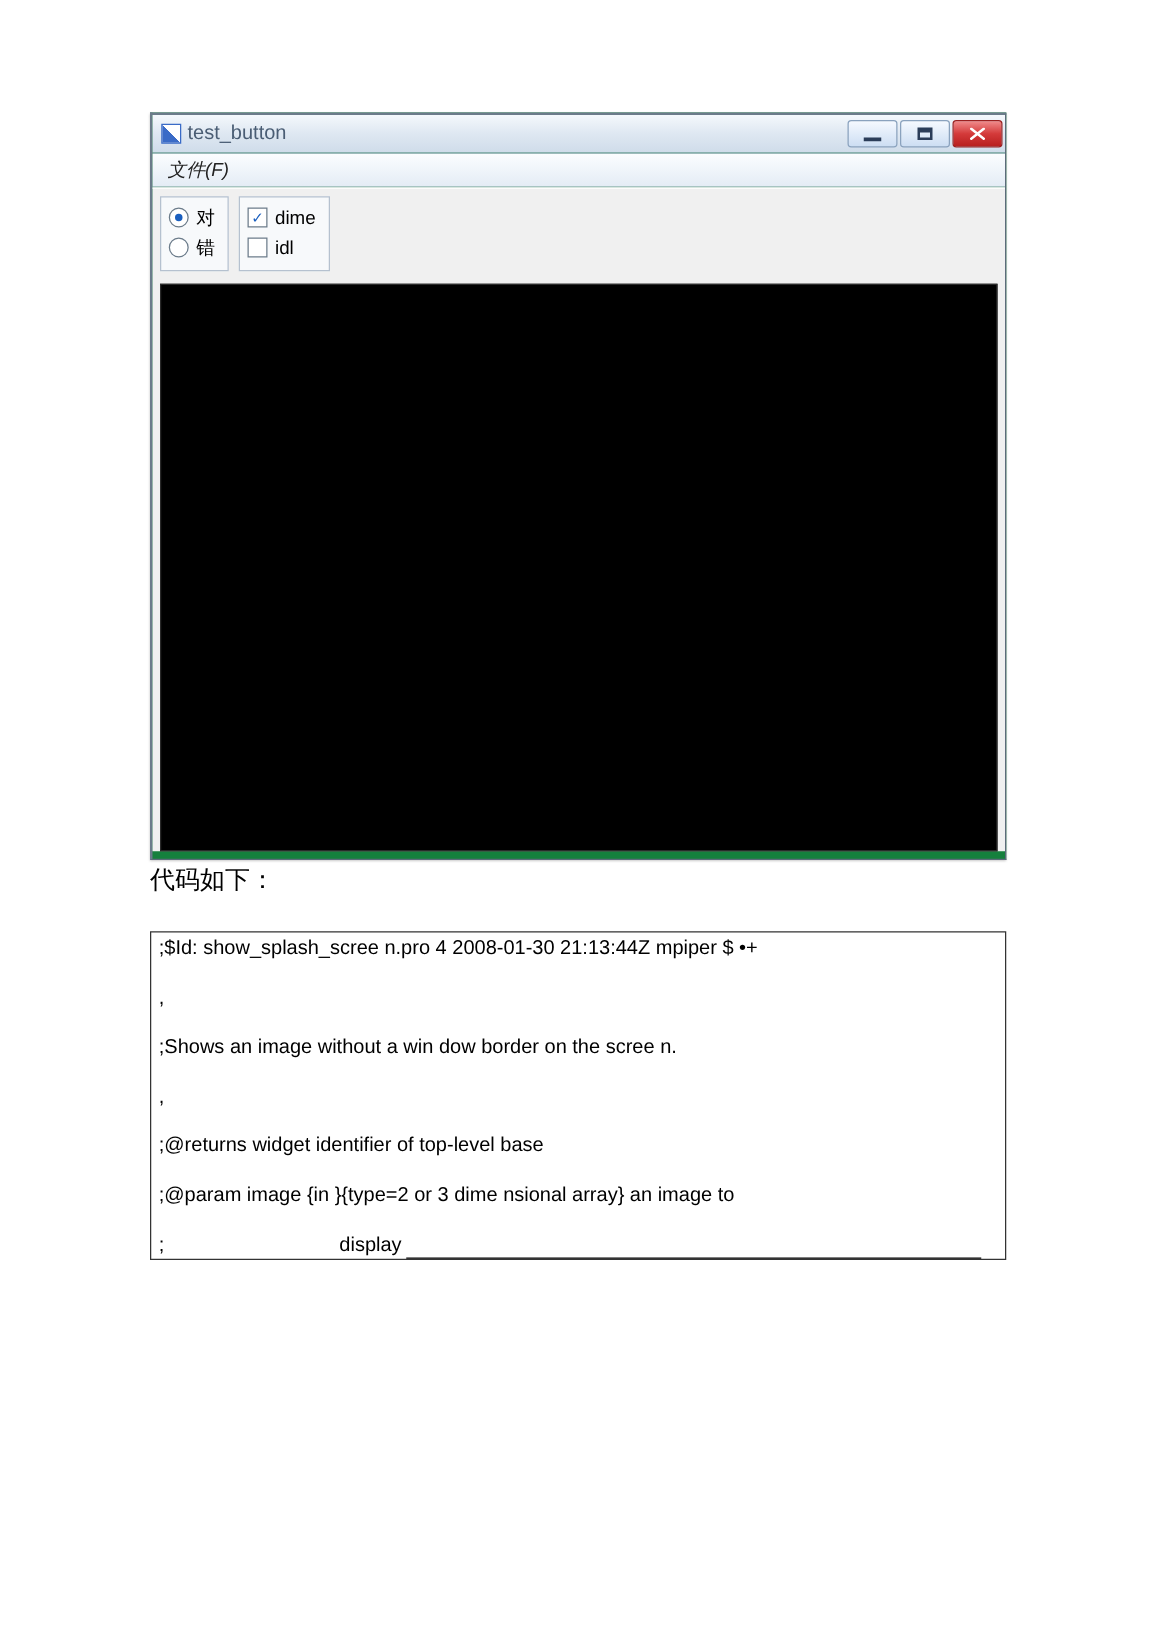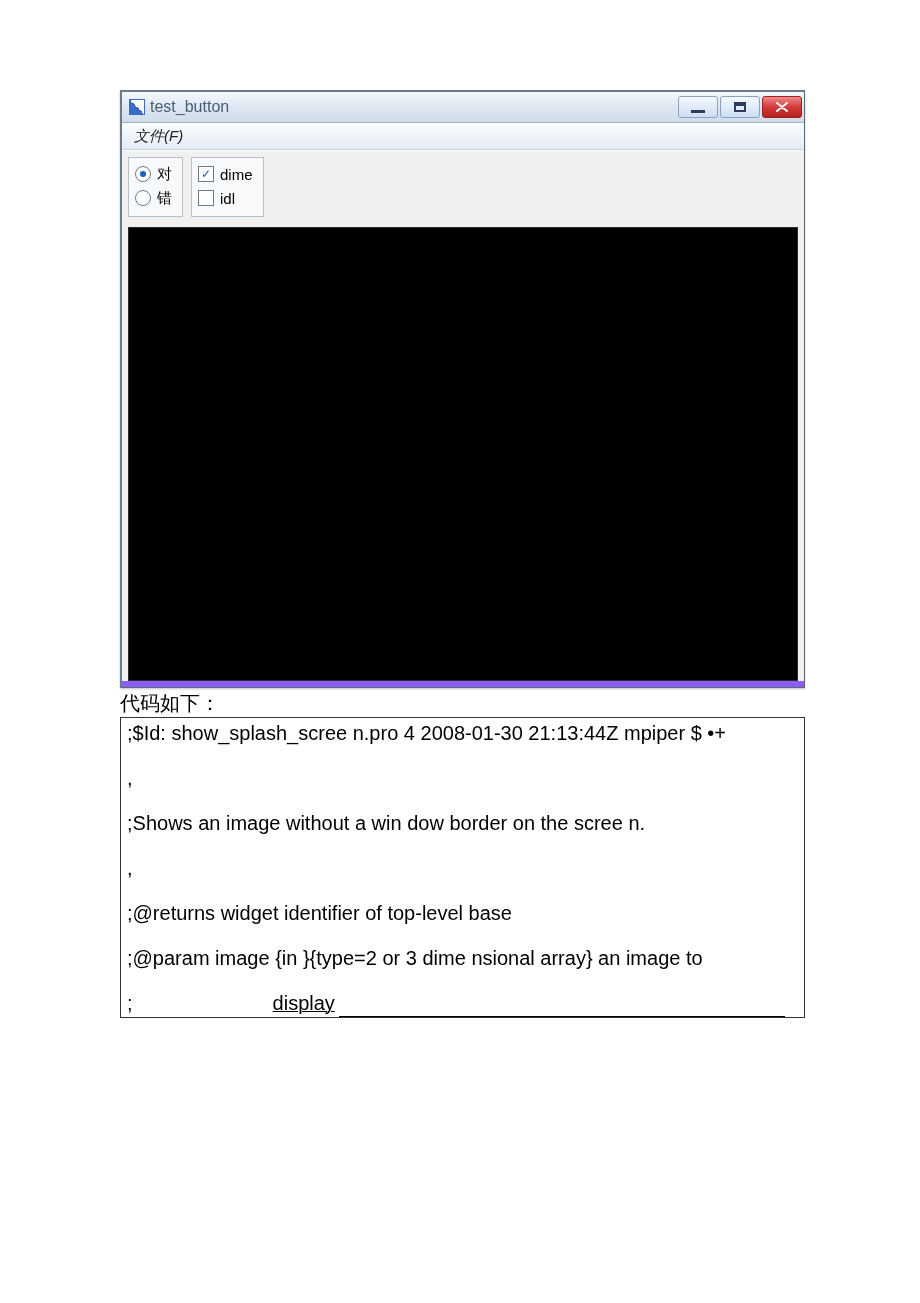--- a/index.html
+++ b/index.html
@@ -15,21 +15,21 @@
     min-height: 1303px;
     padding: 90px 115px 40px 120px;
     box-sizing: border-box;
   }
 
   
   .app-outer {
     border: 1px solid #5c6b7a;
     border-top: 2px solid #6b7b8a;
     border-left: 2px solid #6b7b8a;
-    background: #8b5cf6;
+    background: #15803d;
     box-shadow: 0 1px 2px rgba(0,0,0,.25);
   }
   .titlebar {
     display: flex;
     align-items: center;
     height: 30px;
     padding: 0 2px 0 8px;
     background: linear-gradient(#f4f8fc,#dfe8f2 48%,#cfdcea);
     border-bottom: 1px solid #9eb1c6;
   }
@@ -177,29 +177,30 @@
     height: 452px;
     background: #000;
     border: 1px solid #2a2a2a;
   }
 
   
   .caption1 { margin-top: 2px; font-size: 16px; }
   .caption2 { margin-top: 2px; font-size: 20px; }
 
   .code-box {
+    margin-top: 28px;
     border: 1px solid #333;
     padding: 2px 19px 0 6px;
     font-family: Arial, "Helvetica Neue", sans-serif;
-    font-size: 20px;
+    font-size: 16px;
     line-height: 1.35;
   }
   .code-box .row { margin-bottom: 18px; }
   .code-box .row.tight { margin-bottom: 0; }
-  .indent-display { padding-left: 140px; text-decoration: underline; text-decoration-thickness: 1px; }
+  .indent-display { padding-left: 140px; text-decoration-thickness: 1px; }
   .last-row {
     border-top: none;
   }
   .underline-row {
     display:flex;
   }
   .underline-fill {
     flex:1;
     border-bottom: 1px solid #000;
     margin-left: 4px;

